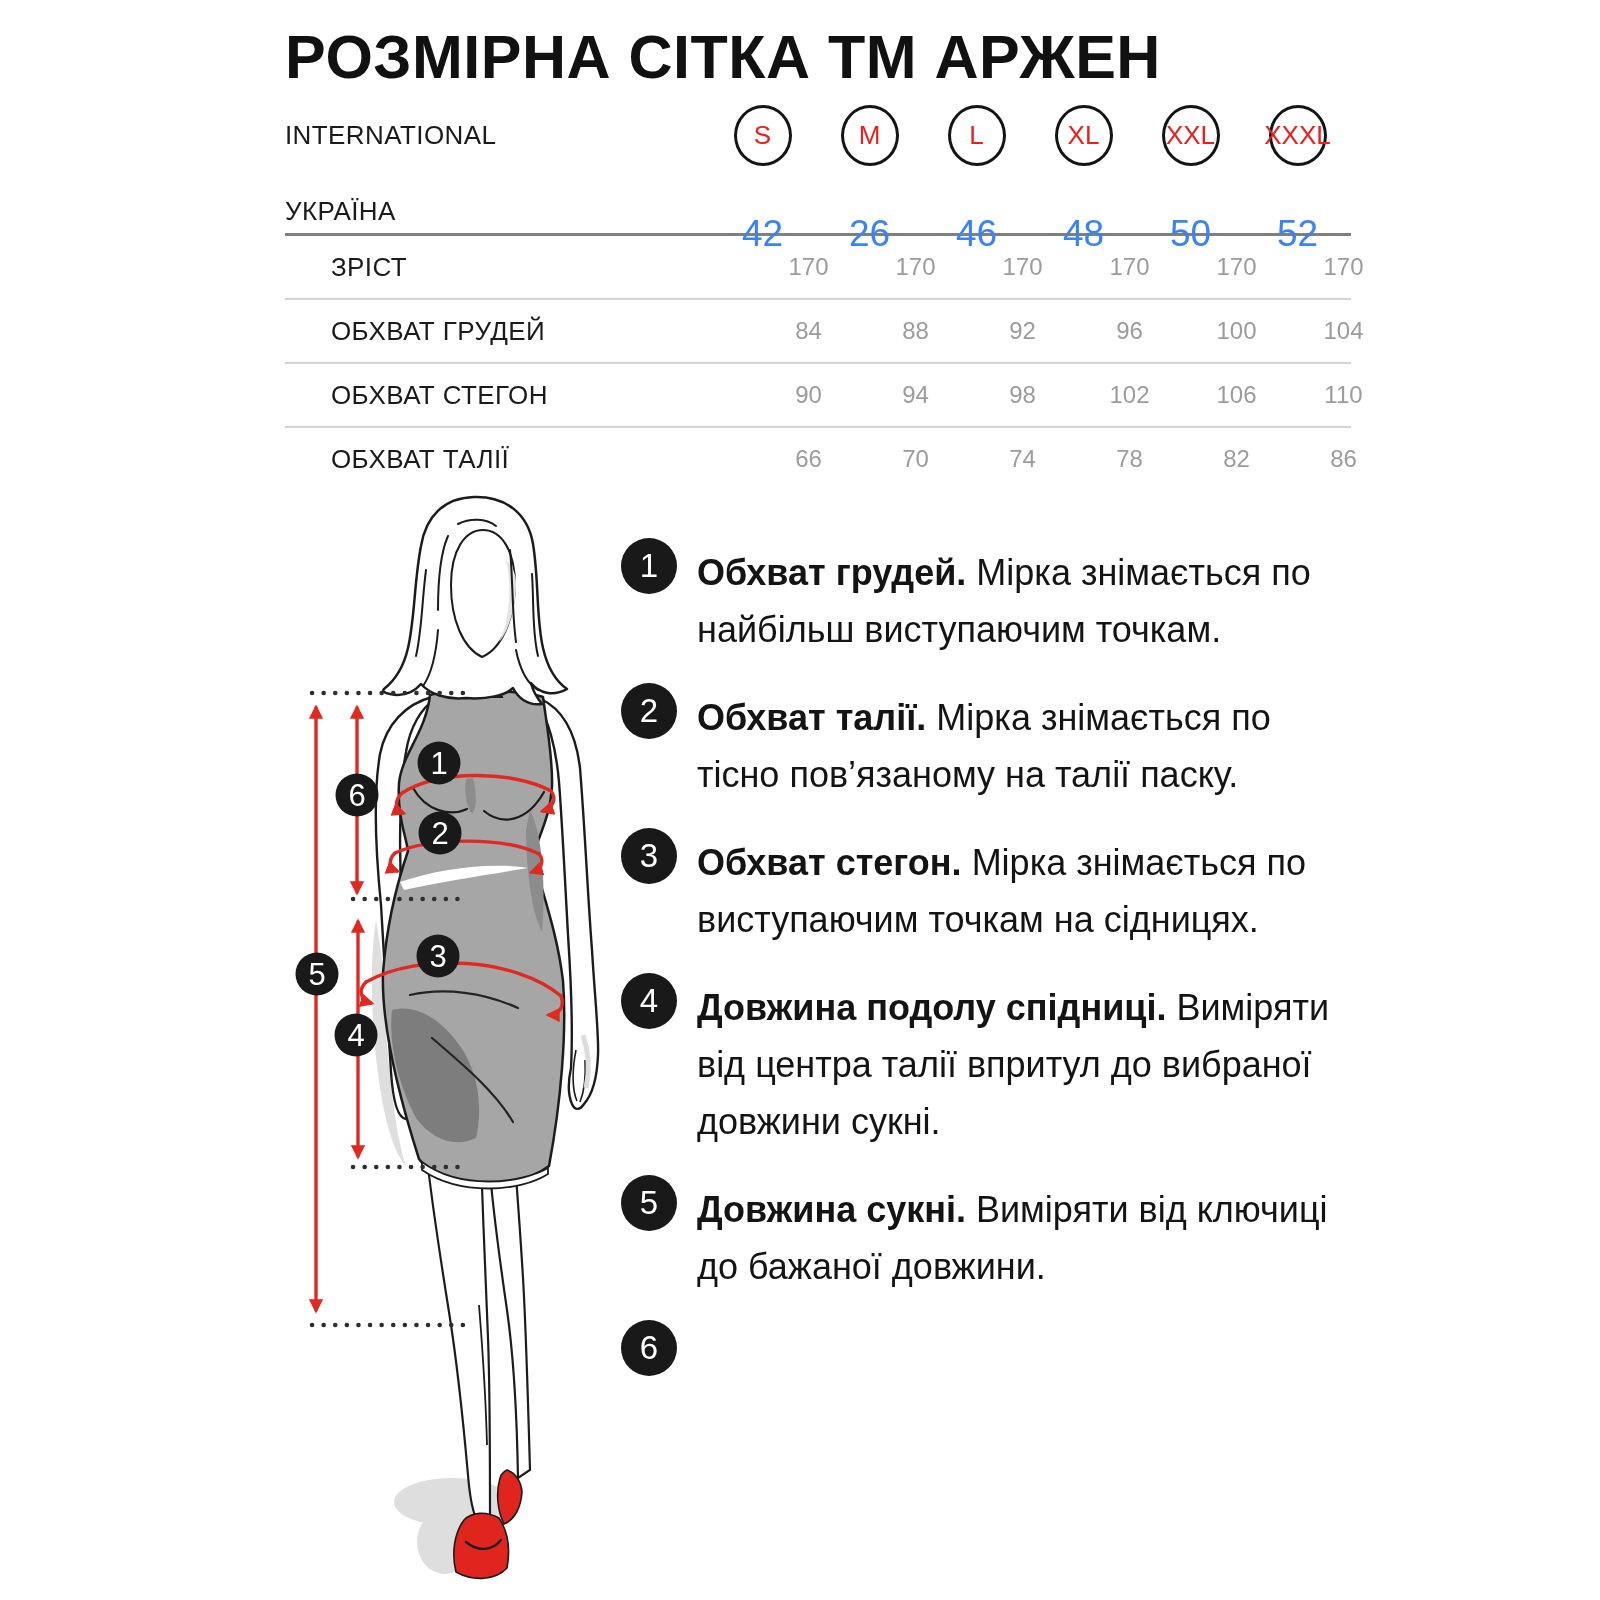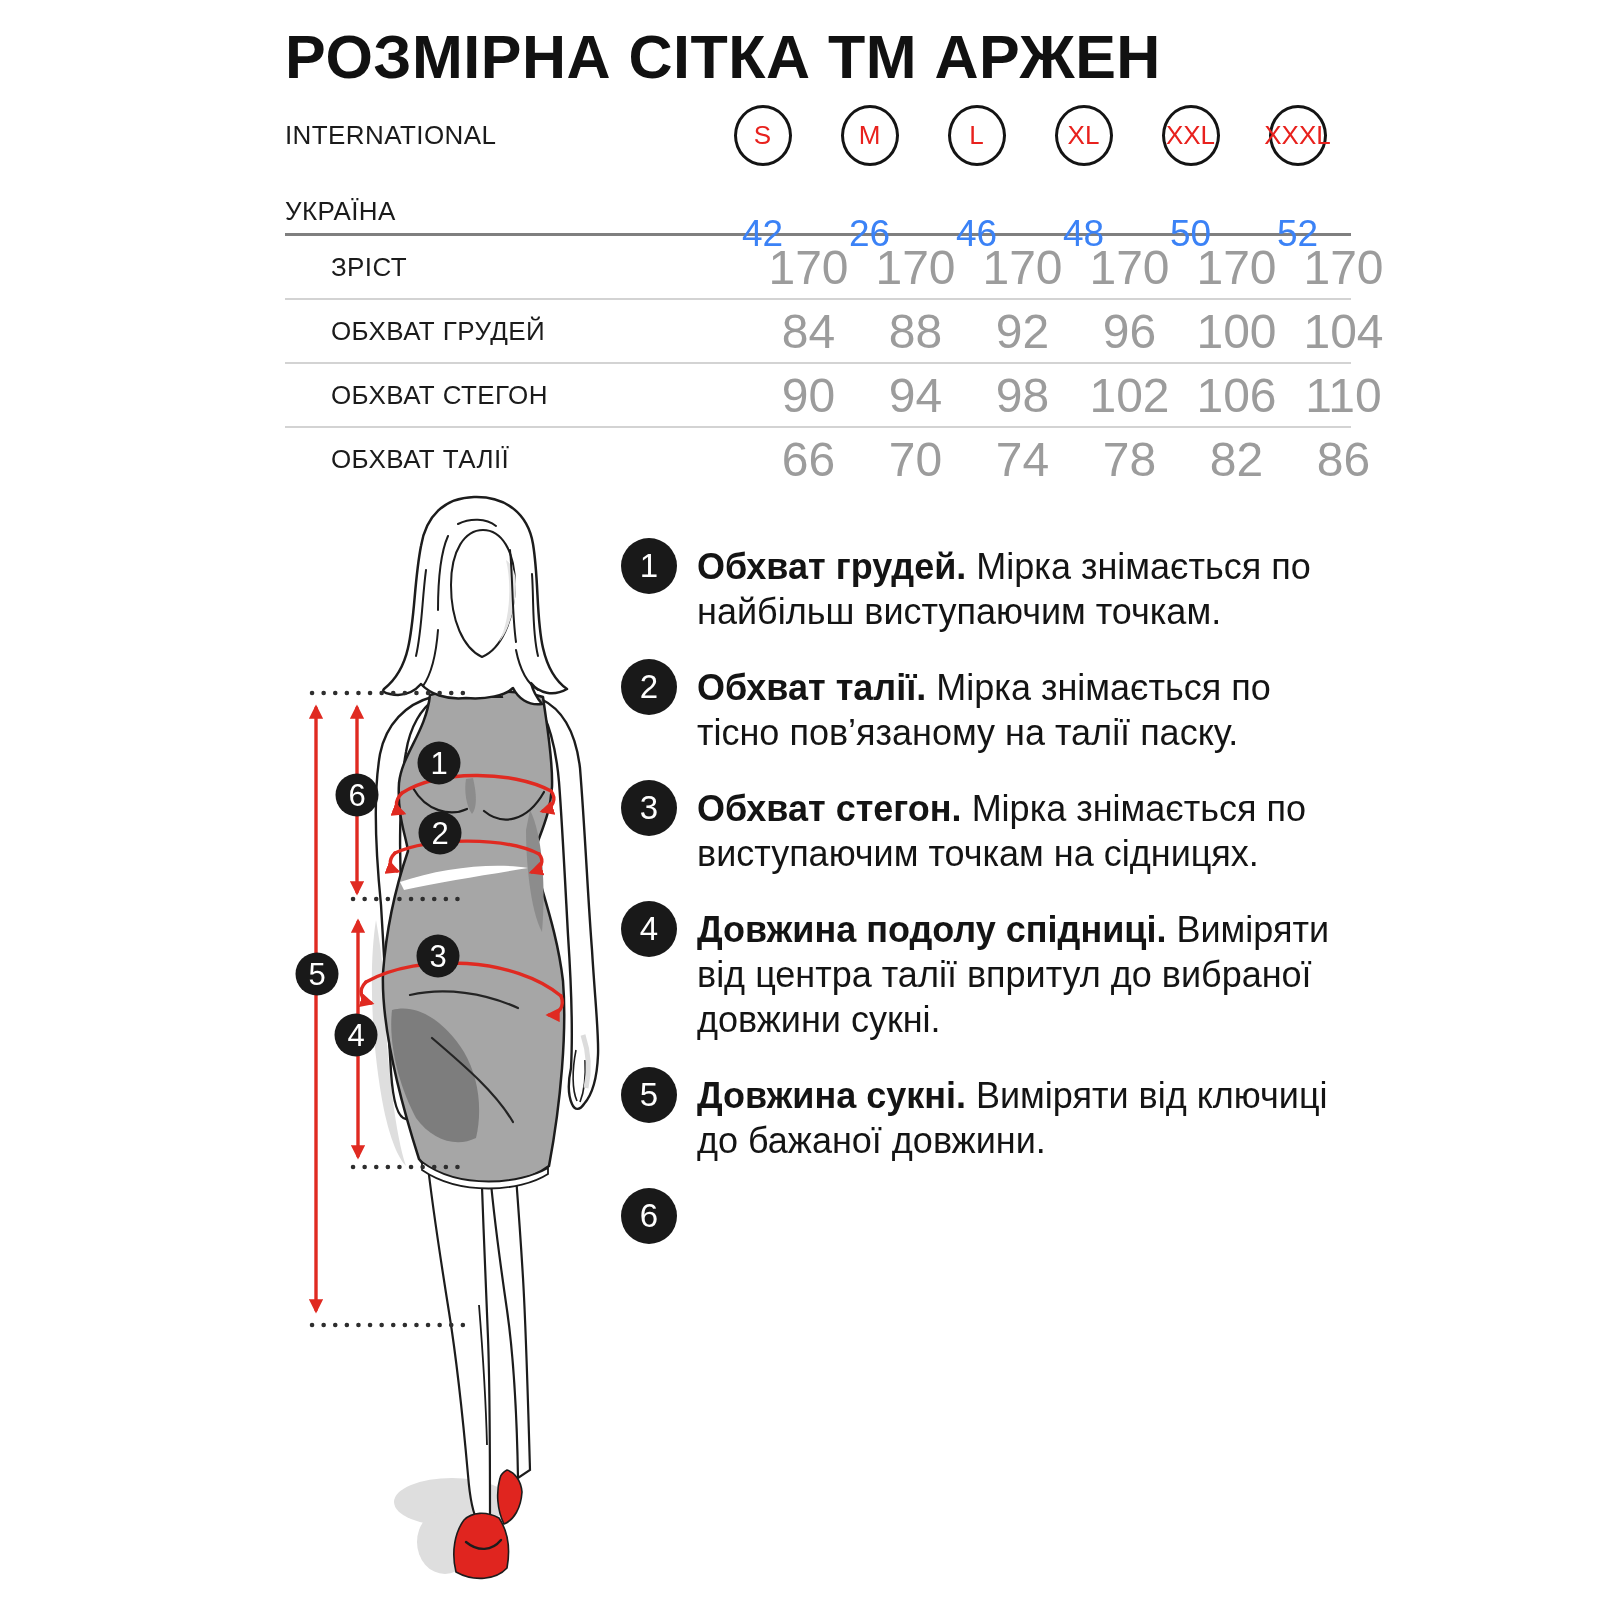--- a/index.html
+++ b/index.html
@@ -7,36 +7,36 @@
         font-family:"Liberation Sans",sans-serif;}
   .title{position:absolute;left:285px;top:22px;font-size:61px;font-weight:700;
          color:#111;letter-spacing:0.5px;white-space:nowrap;}
   
   .size-table{position:absolute;left:285px;top:103px;width:1066px;}
   .trow{display:grid;grid-template-columns:424px repeat(6,107px);align-items:center;}
   .trow.intl{height:64px;}
   .trow.ua{height:66px;}
   .trow.body{height:62px;margin-left:46px;}
   .rlabel{font-size:26px;color:#1b1b1b;letter-spacing:0.4px;white-space:nowrap;}
-  .rval{text-align:center;font-size:48px;color:#9c9c9c;}
+  .rval{text-align:center;font-size:24px;color:#9c9c9c;}
   .trow.ua .rval{color:#3b82f6;font-size:37px;margin-top:46px;}
   .rcell{display:flex;justify-content:center;align-items:center;}
   .circ{width:52px;height:55px;border:3.5px solid #141414;border-radius:50%;
         display:flex;align-items:center;justify-content:center;
         color:#e8211d;font-size:26px;line-height:1;white-space:nowrap;overflow:visible;}
   .rule{width:100%;border:0;border-top:3px solid #7f7f7f;height:0;}
   .rule.light{border-top:2px solid #d3d3d3;}
   
   .legend{position:absolute;left:621px;top:544px;width:726px;
           display:flex;flex-direction:column;gap:31px;}
   .litem{display:flex;align-items:flex-start;}
   .lbadge{flex:0 0 56px;width:56px;height:56px;border-radius:50%;background:#191919;
           color:#fff;display:flex;align-items:center;justify-content:center;
           font-size:33px;margin-top:-6px;margin-right:20px;}
-  .ltext{width:650px;font-size:36px;line-height:45px;color:#141414;}
+  .ltext{width:650px;font-size:36px;line-height:57px;color:#141414;}
   .lterm{font-weight:700;}
   
   .figure-svg{position:absolute;left:280px;top:490px;}
 </style>
 </head>
 <body>
 
 <div class="page">
 
   <div class="title">РОЗМІРНА СІТКА ТМ АРЖЕН</div>

